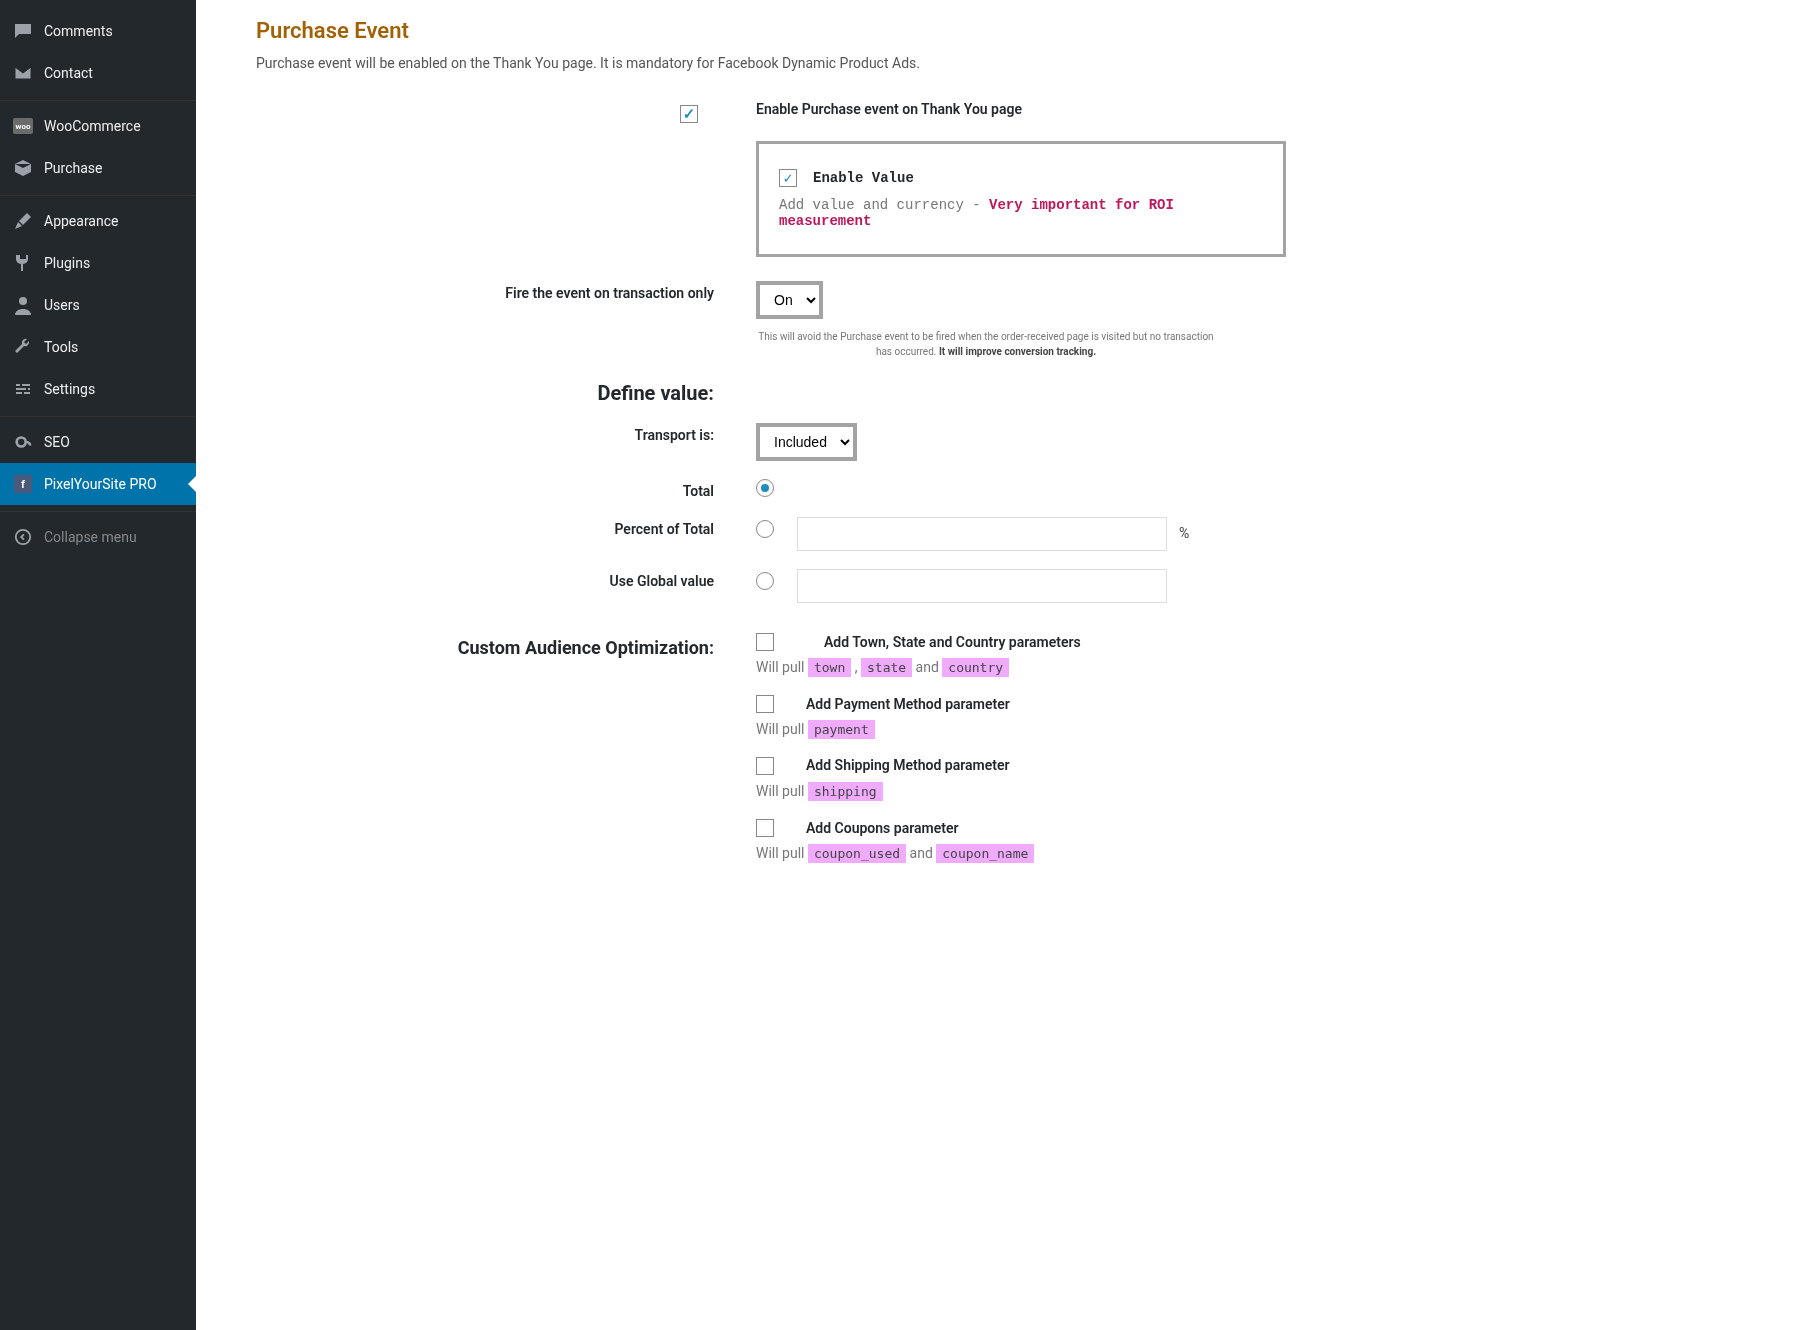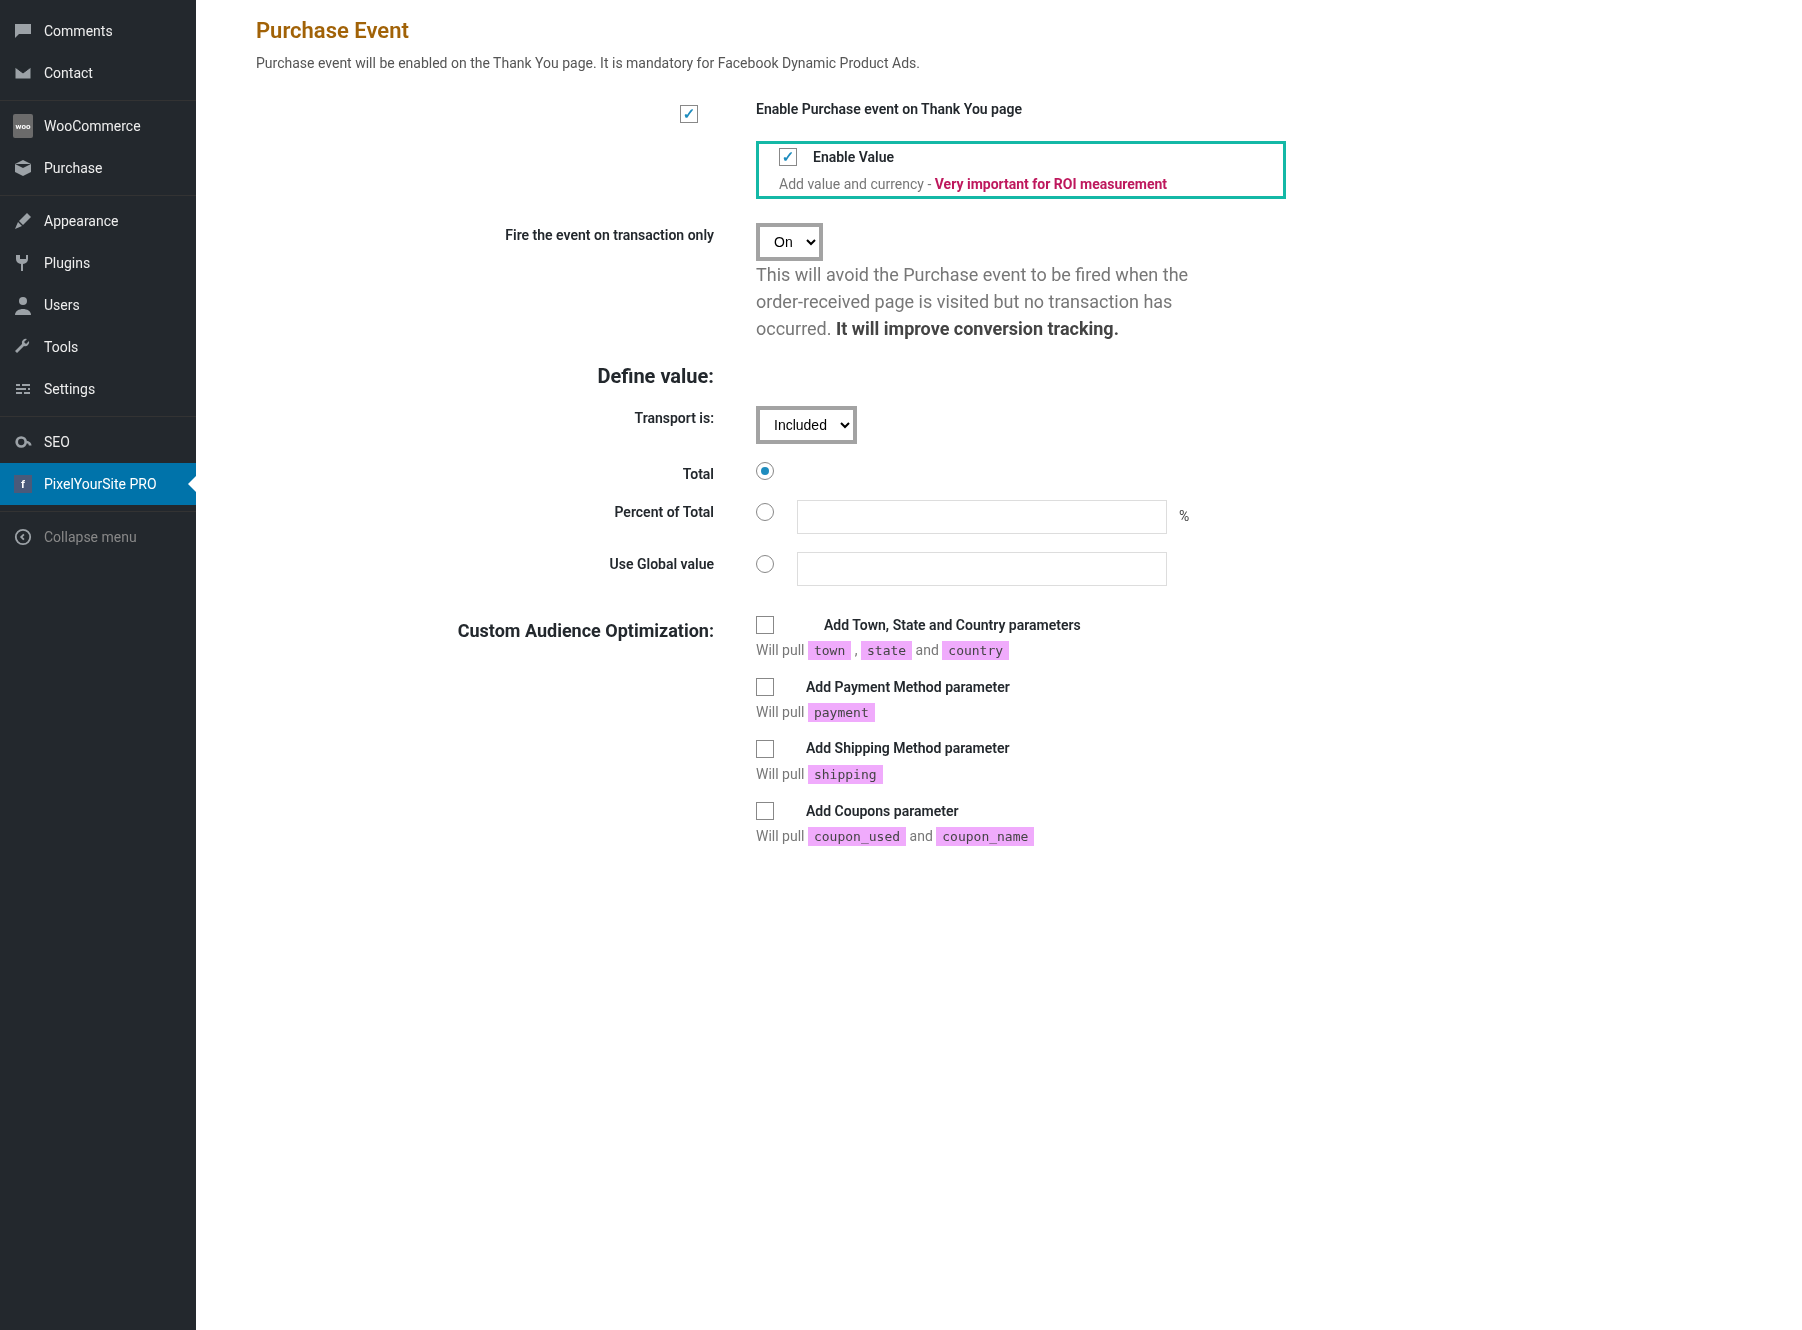--- a/index.html
+++ b/index.html
@@ -108,43 +108,46 @@
     cursor: pointer;
   }
   .chk.checked::after {
     content: '✓';
     color: #1e8cbe;
     font-weight: bold;
     font-size: 15px;
   }
   .chk-label { font-weight: 600; font-size: 14px; color: #23282d; }
   .highlight-box {
-    border: 3px solid #14b8a6;
-    padding: 4px 20px;
+    border: 3px solid #a3a3a3;
+    padding: 25px 20px;
     margin-left: 500px;
     margin-bottom: 24px;
     max-width: 530px;
+    font-family: Liberation Mono, monospace;
   }
   .highlight-box .sub {
     margin-top: 10px;
     color: #777;
     font-size: 14px;
   }
   .highlight-box .sub strong { color: #be185d; margin-top: 15px; }
   select {
     border: 4px solid #a3a3a3;
     padding: 6px 10px;
     font-size: 14px;
     background: #fff;
   }
   .help-text {
+    margin-top: 10px;
     color: #777;
-    font-size: 18px;
+    font-size: 10px;
     line-height: 1.5;
     max-width: 460px;
+    text-align: center;
   }
   .help-text strong { color: #444; }
   .radio {
     width: 18px; height: 18px; border: 1px solid #888; border-radius: 50%;
     display: inline-flex; align-items: center; justify-content: center;
     cursor: pointer; background: #fff;
   }
   .radio.checked::after {
     content: ''; width: 8px; height: 8px; background: #1e8cbe; border-radius: 50%;
   }
@@ -176,21 +179,21 @@
     font-size: 13px;
     color: #444;
   }
   .pys-icon {
     width: 18px; height: 18px;
     background: #4a5a7a;
     display: flex;align-items:center;justify-content:center;
     color:#fff;font-size:11px;font-weight:bold;
   }
   .woo-icon {
-    width: 20px; height: 24px;
+    width: 20px; height: 16px;
     background: #6b6b6b;
     border-radius: 2px;
     display:flex;align-items:center;justify-content:center;
     color:#fff;font-size:8px;font-weight:bold;
   }
 </style>
 </head>
 <body>
 
 <div class="sidebar">

